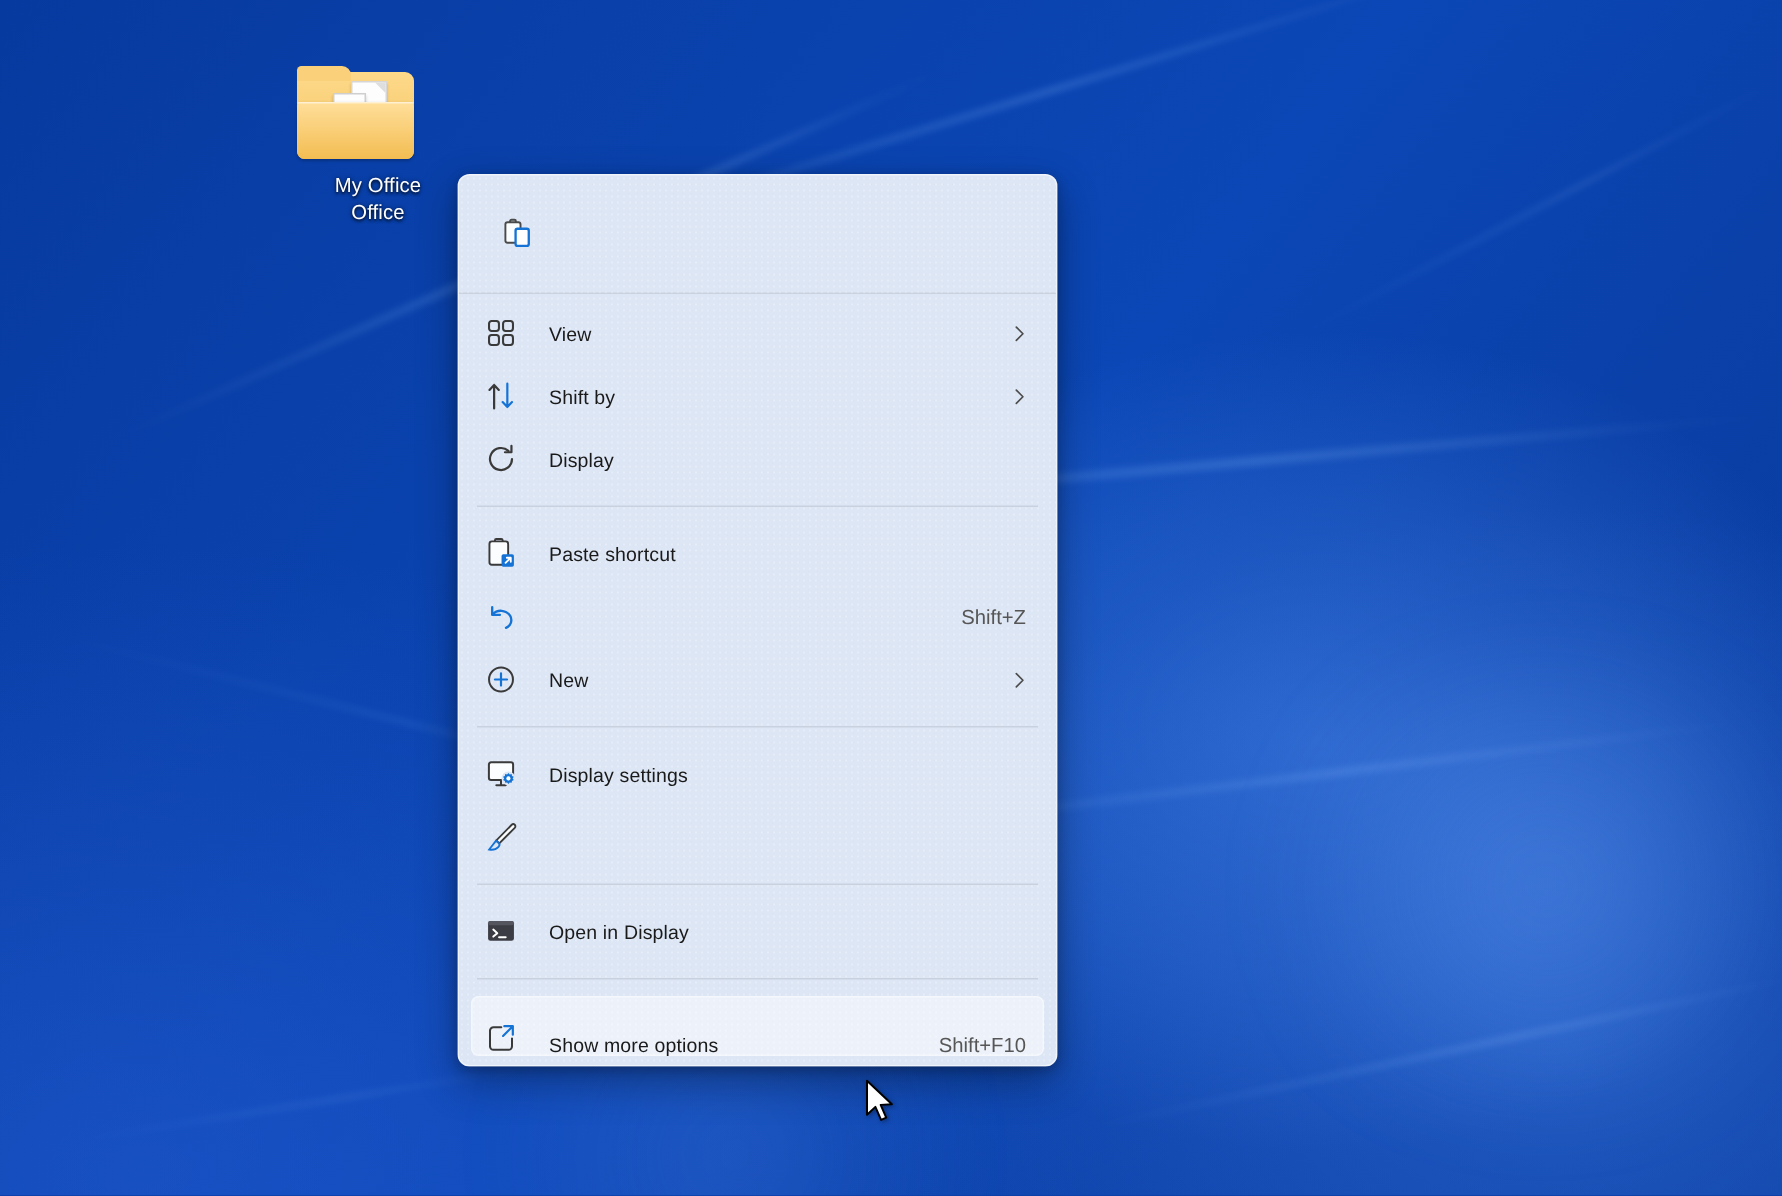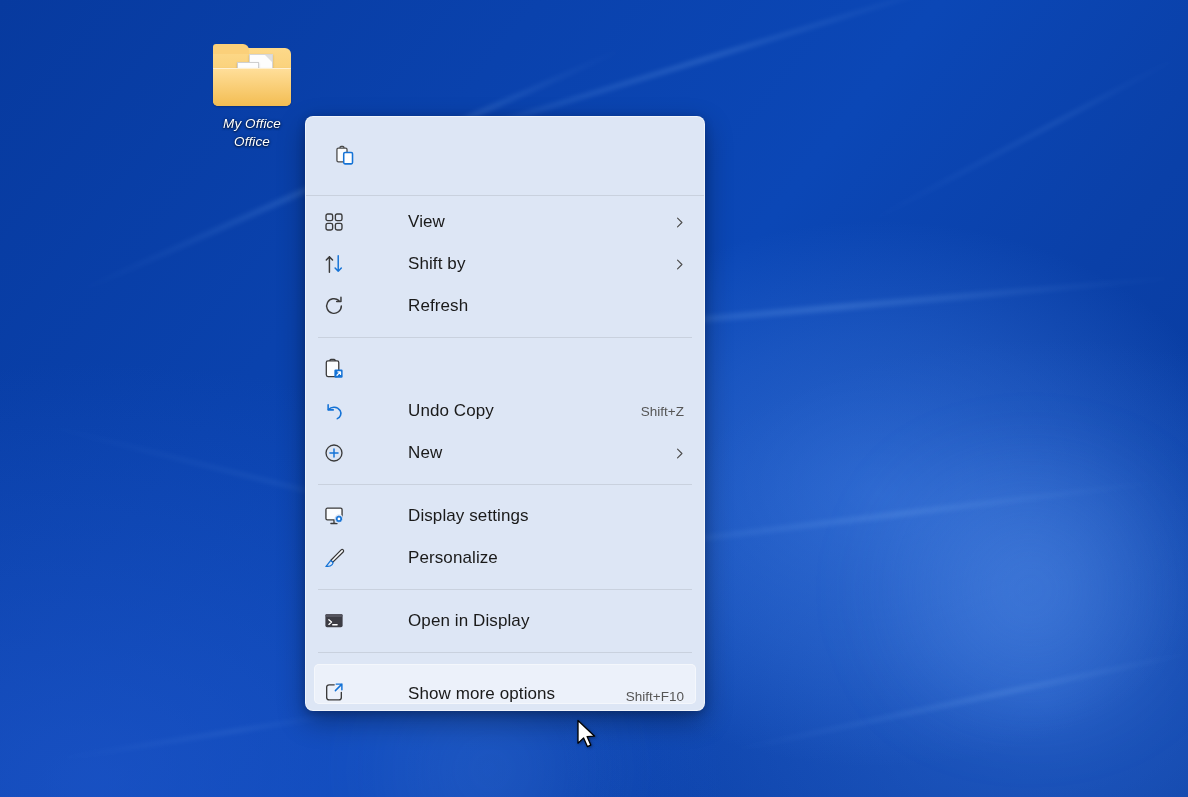--- a/index.html
+++ b/index.html
@@ -38,22 +38,22 @@
     position:absolute; border-radius:50%;
     background:radial-gradient(circle, rgba(120,175,255,0.30) 0%, rgba(120,175,255,0) 70%);
     filter:blur(28px);
   }
   .g1 { width:420px; height:300px; left:820px; top:440px; }
   .g2 { width:380px; height:260px; left:300px; top:640px; opacity:.5; }
 
   
   #desktop-icon {
     position:absolute; left:198px; top:44px; width:108px;
-    display:flex; flex-direction:column; align-items:center;
-    cursor:default; user-select:none;font-style:italic;
+    display:flex; flex-direction:column; 
+    cursor:default; user-select:none;
   }
   .folder { position:relative; width:78px; height:62px; }
   .folder-back {
     position:absolute; left:0; top:4px; width:78px; height:58px;
     background:linear-gradient(180deg,#fdd98a 0%,#f6c664 100%);
     border-radius:4px 6px 5px 5px;
   }
   .folder-tab {
     position:absolute; left:0; top:0px; width:36px; height:10px;
     background:#fbd07a; border-radius:3px 6px 0 0;
@@ -148,21 +148,21 @@
   .menu-item.highlighted {
     background:rgba(255,255,255,0.46);
     box-shadow:inset 0 0 0 1px rgba(255,255,255,0.45);
     align-items:flex-end;
   }
   .mi-icon {
     width:24px; height:24px; flex:0 0 24px;
     display:flex; align-items:center; justify-content:center;
     margin-right:20px;
   }
-  .mi-label { flex:1 1 auto; font-size:17px; color:#1a1a1a; letter-spacing:.1px;margin-left:42px; }
+  .mi-label { flex:1 1 auto; font-size:13px; color:#1a1a1a; letter-spacing:.1px; }
   .mi-accel { font-size:13.5px; color:#565656; margin-left:auto; padding-right:2px; }
   .mi-chevron {
     margin-left:auto; width:14px; height:14px; flex:0 0 14px;
     display:flex; align-items:center; justify-content:center;
   }
 
   
   #cursor {
     position:absolute; left:576px; top:719px;
     width:22px; height:32px; pointer-events:none;
@@ -247,43 +247,43 @@
             </svg>
           </span>
         </div>
         <div class="menu-item">
           <span class="mi-icon">
             <svg width="22" height="22" viewBox="0 0 24 24" fill="none">
               <path d="M20 12a8 8 0 1 1-2.6-5.9" stroke="#3a3a3a" stroke-width="1.6" stroke-linecap="round"></path>
               <path d="M19.6 2.4 L19.6 7.1 L14.9 7.1" stroke="#3a3a3a" stroke-width="1.6" stroke-linecap="round" stroke-linejoin="round"></path>
             </svg>
           </span>
-          <span class="mi-label">Refresh</span>
+          <span class="mi-label">Display</span>
         </div>
       </div>
       <div class="sep-inset"></div>
       <div class="group">
         <div class="menu-item">
           <span class="mi-icon">
             <svg width="22" height="22" viewBox="0 0 24 24" fill="none">
               <rect x="3.6" y="3.2" width="13.6" height="17" rx="1.8" stroke="#3a3a3a" stroke-width="1.4" fill="#fbfdff"></rect>
               <path d="M7.6 3.2V2.4a1 1 0 0 1 1-1h3.6a1 1 0 0 1 1 1v.8" stroke="#3a3a3a" stroke-width="1.4"></path>
               <rect x="12.4" y="12.6" width="9" height="9" rx="1.3" fill="#1573d6"></rect>
               <path d="M15.3 18.8 L18.9 15.2M16.2 15.1h2.9v2.9" stroke="#ffffff" stroke-width="1.35" stroke-linecap="round" stroke-linejoin="round"></path>
             </svg>
           </span>
+          <span class="mi-label">Paste shortcut</span>
         </div>
         <div class="menu-item">
           <span class="mi-icon">
             <svg width="22" height="22" viewBox="0 0 24 24" fill="none">
               <path d="M5.6 5.2v5.6h5.6" stroke="#1573d6" stroke-width="1.7" stroke-linecap="round" stroke-linejoin="round"></path>
               <path d="M5.9 10.4A8.2 8.2 0 0 1 18.6 11.4c2 3.3.5 7.5-3 8.9" stroke="#1573d6" stroke-width="1.7" stroke-linecap="round" fill="none"></path>
             </svg>
           </span>
-          <span class="mi-label">Undo Copy</span>
           <span class="mi-accel">Shift+Z</span>
         </div>
         <div class="menu-item">
           <span class="mi-icon">
             <svg width="22" height="22" viewBox="0 0 24 24" fill="none">
               <circle cx="12" cy="12" r="8.7" stroke="#3a3a3a" stroke-width="1.45"></circle>
               <path d="M12 7.6v8.8M7.6 12h8.8" stroke="#1573d6" stroke-width="1.6" stroke-linecap="round"></path>
             </svg>
           </span>
           <span class="mi-label">New</span>
@@ -309,21 +309,20 @@
           </span>
           <span class="mi-label">Display settings</span>
         </div>
         <div class="menu-item">
           <span class="mi-icon">
             <svg width="22" height="22" viewBox="0 0 24 24" fill="none">
               <path d="M19.8 3.1 L8.6 14.5 l2.1 2.1 L22 5.4 a1.6 1.6 0 0 0 0-2.3 1.6 1.6 0 0 0-2.2 0z" stroke="#3a3a3a" stroke-width="1.35" fill="#fbfdff"></path>
               <path d="M8.3 14.8 L3.4 21.1 c2.9.5 5.3-.4 6.6-1.8 1-1.1 1.1-2.3.5-2.9z" stroke="#1573d6" stroke-width="1.35" fill="none"></path>
             </svg>
           </span>
-          <span class="mi-label">Personalize</span>
         </div>
       </div>
       <div class="sep-inset"></div>
       <div class="group">
         <div class="menu-item">
           <span class="mi-icon">
             <svg width="22" height="22" viewBox="0 0 24 24" fill="none">
               <rect x="2.6" y="4.4" width="18.8" height="14.4" rx="1.8" fill="#3c3c44"></rect>
               <rect x="2.6" y="4.4" width="18.8" height="3.1" rx="1.8" fill="#55555f"></rect>
               <path d="M6.4 10.6 L9.3 13.2 L6.4 15.7" stroke="#ffffff" stroke-width="1.45" stroke-linecap="round" stroke-linejoin="round" fill="none"></path>

